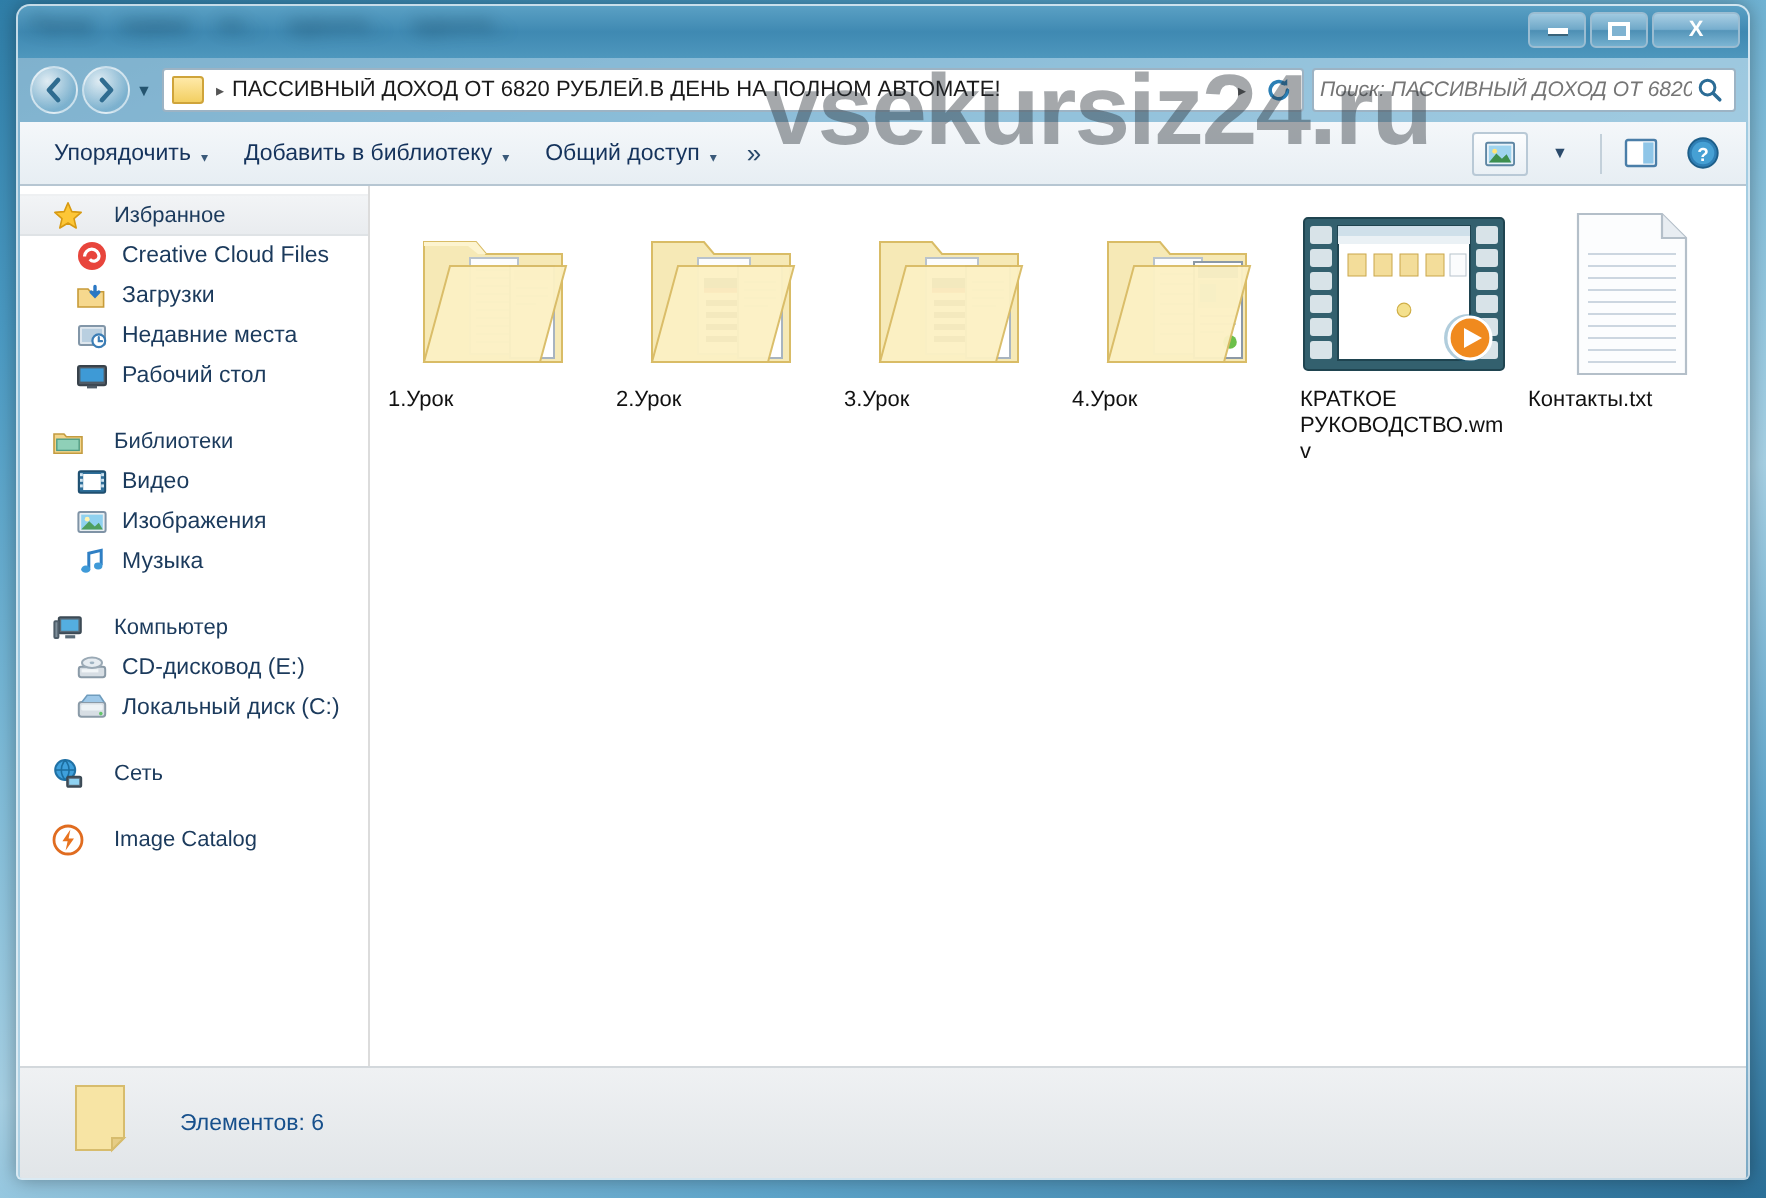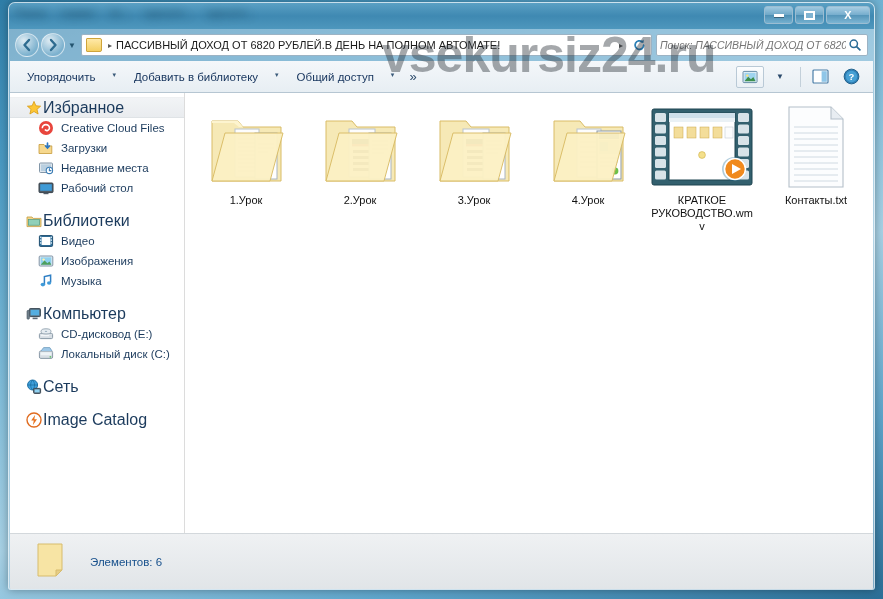--- a/index.html
+++ b/index.html
@@ -96,21 +96,21 @@
 
   
   #toolbar {
     position: absolute; left: 1px; top: 58px; width: calc(100% - 2px); height: 32px;
     background: linear-gradient(180deg,#f4f7fa 0%,#e7eef3 100%);
     border-bottom: 1px solid #b6c6d2;
     display: flex; align-items: center; padding: 0 8px;
   }
   .tbitem {
     font-size: 11.5px; color: #15335c; padding: 4px 9px;
-    cursor: pointer; white-space: nowrap; display: flex; align-items: flex-start; gap: 17px;
+    cursor: pointer; white-space: nowrap; display: flex; align-items: flex-end; gap: 5px;
     border-radius: 2px;
   }
   .tbitem .caret { font-size: 7px; color: #3a5a7a; }
   #tb-overflow { font-size: 13px; color: #2b4a6b; padding: 0 6px; cursor: pointer; }
   #tb-right { margin-left: auto; display: flex; align-items: center; gap: 2px; }
   .tbsep { width: 1px; height: 20px; background: #c3d0da; margin: 0 4px; }
   .tbicon {
     width: 28px; height: 22px; display: flex; align-items: center; justify-content: center;
     cursor: pointer; border-radius: 2px;
   }
@@ -119,22 +119,22 @@
   
   #body {
     position: absolute; left: 1px; top: 90px; width: calc(100% - 2px); height: 440px;
     background: #fff; display: flex;
   }
   #sidebar {
     width: 175px; flex: 0 0 175px; background: #fff;
     border-right: 1px solid #dcdcdc; padding-top: 4px; overflow: hidden;
   }
   .nav-group-header {
-    display: flex; align-items: center; gap: 1px; height: 21px; padding-left: 16px;
-    font-size: 16px; color: #1b3a5c; cursor: pointer;
+    display: flex; align-items: center; gap: 15px; height: 21px; padding-left: 16px;
+    font-size: 11px; color: #1b3a5c; cursor: pointer;
     background: linear-gradient(180deg,#f2f4f6,#e9ecef);
     border-top: 1px solid #eef0f2; border-bottom: 1px solid #dfe3e6;
   }
   .nav-group-header.plain { background: none; border: none; }
   .nav-item {
     display: flex; align-items: center; gap: 7px; height: 20px; padding-left: 28px;
     font-size: 11.5px; color: #1b3a5c; cursor: pointer; white-space: nowrap;
   }
   .nav-gap { height: 12px; }
   .ico { width: 16px; height: 16px; flex: 0 0 16px; display: block; }
@@ -143,21 +143,21 @@
   #filegrid {
     position: absolute; left: 0; top: 6px; width: 100%;
     display: flex; padding-left: 4px;
   }
   .file-cell {
     width: 115px; display: flex; flex-direction: column; align-items: center;
     cursor: pointer; padding-top: 4px;
   }
   .file-icon { height: 86px; display: flex; align-items: flex-end; justify-content: center; }
   .file-label {
-    margin-top: 5px; font-size: 11px; color: #111; text-align: center;
+    margin-top: 5px; font-size: 11px; color: #111; text-align: left;
     line-height: 1.18; width: 104px; word-wrap: break-word;
   }
 
   #promo {
     position: absolute; left: 0; top: 160px; width: 100%;
     text-align: center; pointer-events: none;
   }
   #promo div {
     font-size: 30px; font-weight: bold; color: #ee2222;
     line-height: 1.32; letter-spacing: .2px;

